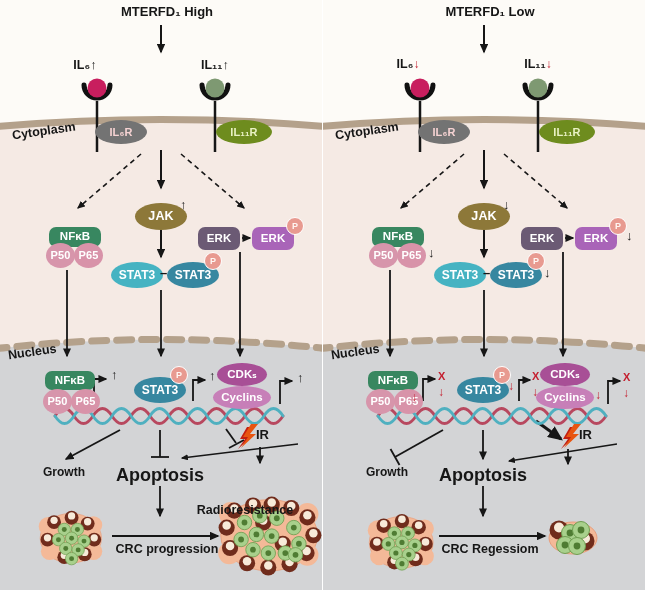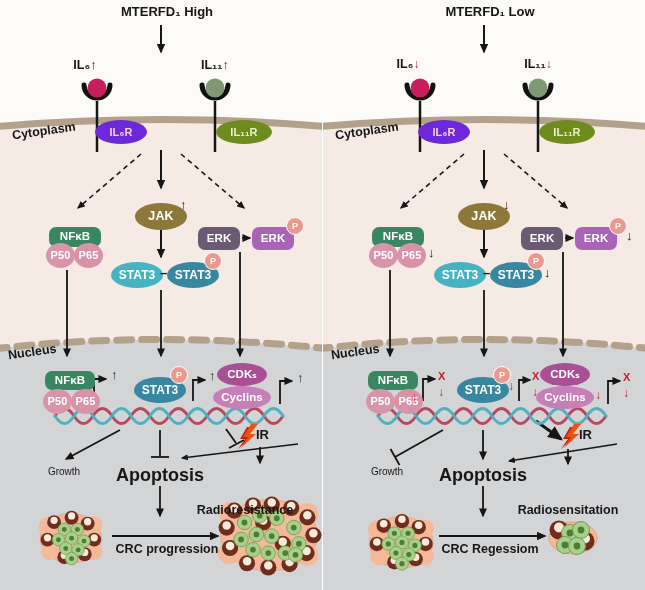--- a/index.html
+++ b/index.html
@@ -13,21 +13,21 @@
          color:#fff;font-weight:700;line-height:1;letter-spacing:.1px;}
   .kmark{color:#161616;font-weight:700;font-size:13px;}
   .rmark{color:#c41f2f;font-weight:700;font-size:12px;}
   .xmark{color:#c41f2f;font-weight:700;font-size:11px;}
 
   .t-title{left:12px;right:0;top:5px;text-align:center;font-size:13px;font-weight:700;}
   .t-il6{left:52px;top:58px;width:66px;text-align:center;font-size:12.5px;font-weight:700;}
   .t-il11{left:182px;top:58px;width:66px;text-align:center;font-size:12.5px;font-weight:700;}
   .t-cyto{left:12px;top:125px;font-size:12.5px;font-weight:700;transform:rotate(-8deg);}
   .t-nuc{left:8px;top:346px;font-size:12.5px;font-weight:700;transform:rotate(-8deg);}
-  .b-il6r{left:95px;top:120px;width:52px;height:24px;border-radius:50%;background:#6d28d9;color:#f6d3d3;font-size:11px;}
+  .b-il6r{left:95px;top:120px;width:52px;height:24px;border-radius:50%;background:#737373;color:#f6d3d3;font-size:11px;}
   .b-il11r{left:216px;top:120px;width:56px;height:24px;border-radius:50%;background:#6e8c1e;color:#e9f2c4;font-size:11px;}
   .b-jak{left:135px;top:194px;width:52px;height:27px;border-radius:50%;background:#8d7839;font-size:12.5px;margin-top:9px;}
   .t-jakarr{left:180px;top:198px;}
   .b-nfkb{left:49px;top:227px;width:52px;height:20px;border-radius:7px;background:#388760;font-size:11.5px;}
   .b-p50{left:46px;top:243px;width:29px;height:25px;border-radius:50%;background:#d795ab;font-size:11px;}
   .b-p65{left:74px;top:243px;width:29px;height:25px;border-radius:50%;background:#d893a9;font-size:11px;}
   .t-p65arr{left:105px;top:246px;}
   .b-erk1{left:198px;top:227px;width:42px;height:23px;border-radius:7px;background:#6b5a74;font-size:11.5px;}
   .b-erk2{left:252px;top:227px;width:42px;height:23px;border-radius:7px;background:#a964b8;font-size:11.5px;}
   .pbadge{width:16px;height:16px;border-radius:50%;background:#e89a90;border:1px solid #fff;
@@ -44,21 +44,21 @@
   .b-np65{left:71px;top:389px;width:29px;height:25px;border-radius:50%;background:#d893a9;font-size:11px;}
   .b-ns3{left:134px;top:377px;width:52px;height:26px;border-radius:50%;background:#3787a0;font-size:12px;}
   .b-ns3p{left:170px;top:366px;}
   .b-cdks{left:217px;top:363px;width:50px;height:23px;border-radius:50%;background:#a84f96;font-size:11.5px;}
   .b-cyc{left:213px;top:386px;width:58px;height:23px;border-radius:50%;background:#c77fb8;font-size:11.5px;}
   .t-up1{left:111px;top:368px;} .t-up2{left:209px;top:369px;} .t-up3{left:297px;top:371px;}
   .t-rd1{left:88px;top:391px;}  .t-rx1{left:115px;top:370px;} .t-rxd1{left:115px;top:386px;}
   .t-rd2{left:185px;top:380px;} .t-rx2{left:209px;top:370px;} .t-rxd2{left:209px;top:386px;}
   .t-rd3{left:272px;top:389px;} .t-rx3{left:300px;top:371px;} .t-rxd3{left:300px;top:387px;}
   .t-ir{left:256px;top:428px;font-size:13px;font-weight:700;}
-  .t-growth{left:14px;top:466px;width:100px;text-align:center;font-size:10px;font-weight:400;}
+  .t-growth{left:14px;top:466px;width:100px;text-align:center;font-size:12px;font-weight:700;}
   .t-apop{left:110px;top:466px;width:100px;text-align:center;font-size:18px;font-weight:700;}
   .t-radio{left:183px;top:466px;width:124px;text-align:center;font-size:12.5px;font-weight:700;margin-top:38px;}
   .t-crc{left:106px;top:543px;width:122px;text-align:center;font-size:12.5px;font-weight:700;}
 </style>
 </head>
 <body>
 
 <svg width="0" height="0" style="position:absolute" aria-hidden="true">
 <defs>
   <g id="gcell">
@@ -331,17 +331,16 @@
     <div class="lbl t-rx2 xmark">X</div>
     <div class="lbl t-rxd2 rmark">↓</div>
     <div class="badge b-cdks">CDKₛ</div>
     <div class="badge b-cyc">Cyclins</div>
     <div class="lbl t-rd3 rmark">↓</div>
     <div class="lbl t-rx3 xmark">X</div>
     <div class="lbl t-rxd3 rmark">↓</div>
     <div class="lbl t-ir">IR</div>
     <div class="lbl t-growth">Growth</div>
     <div class="lbl t-apop">Apoptosis</div>
-    <div class="lbl t-radio">Radiosensitation</div>
     <div class="lbl t-crc">CRC Regessiom</div>
   </div>
 
 </div>
 
 </body></html>

